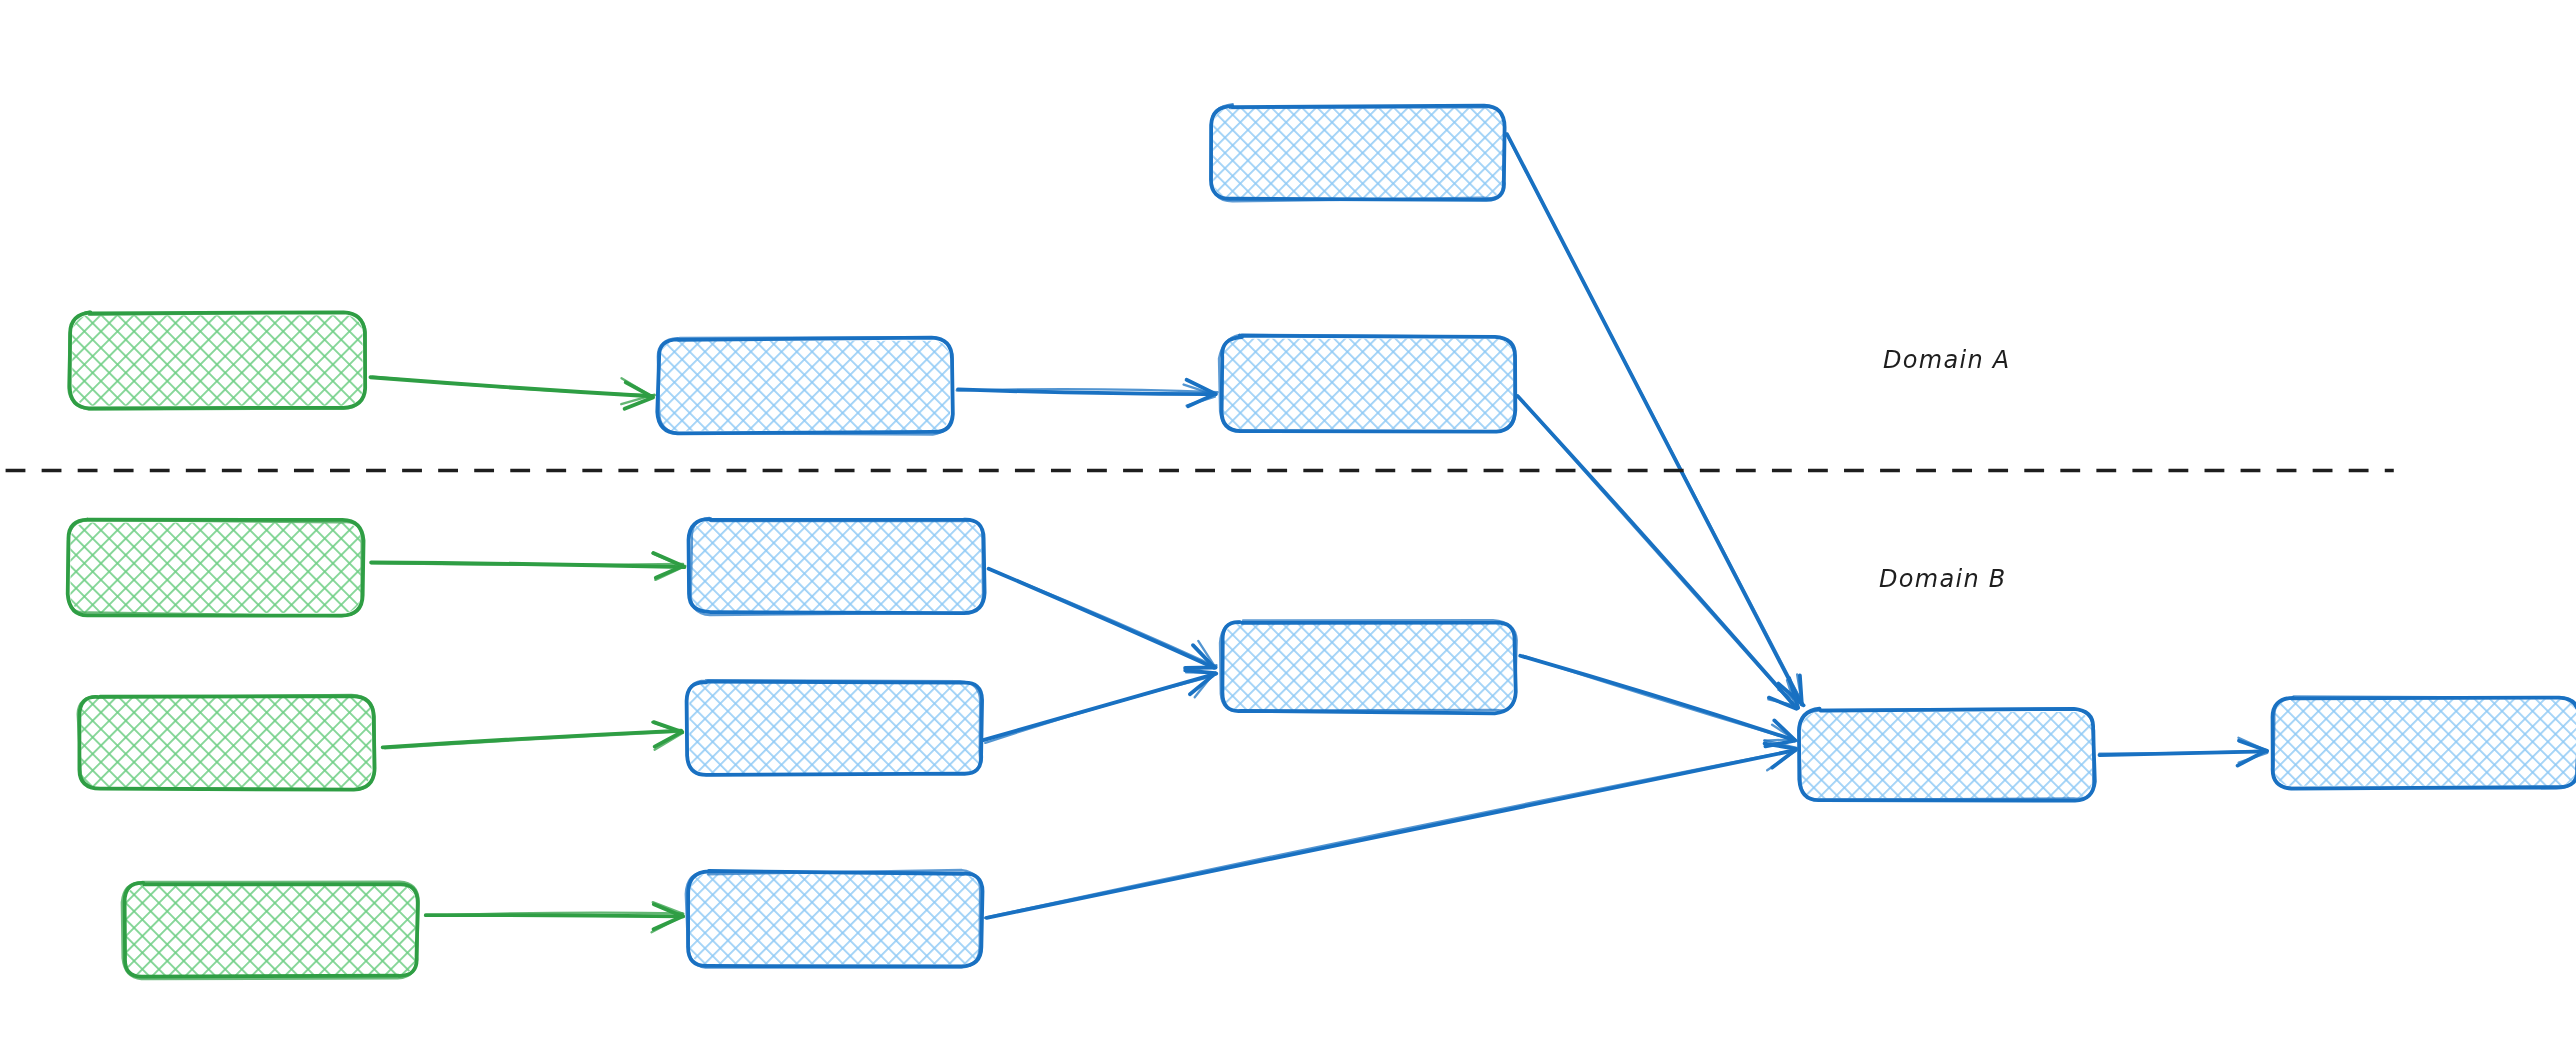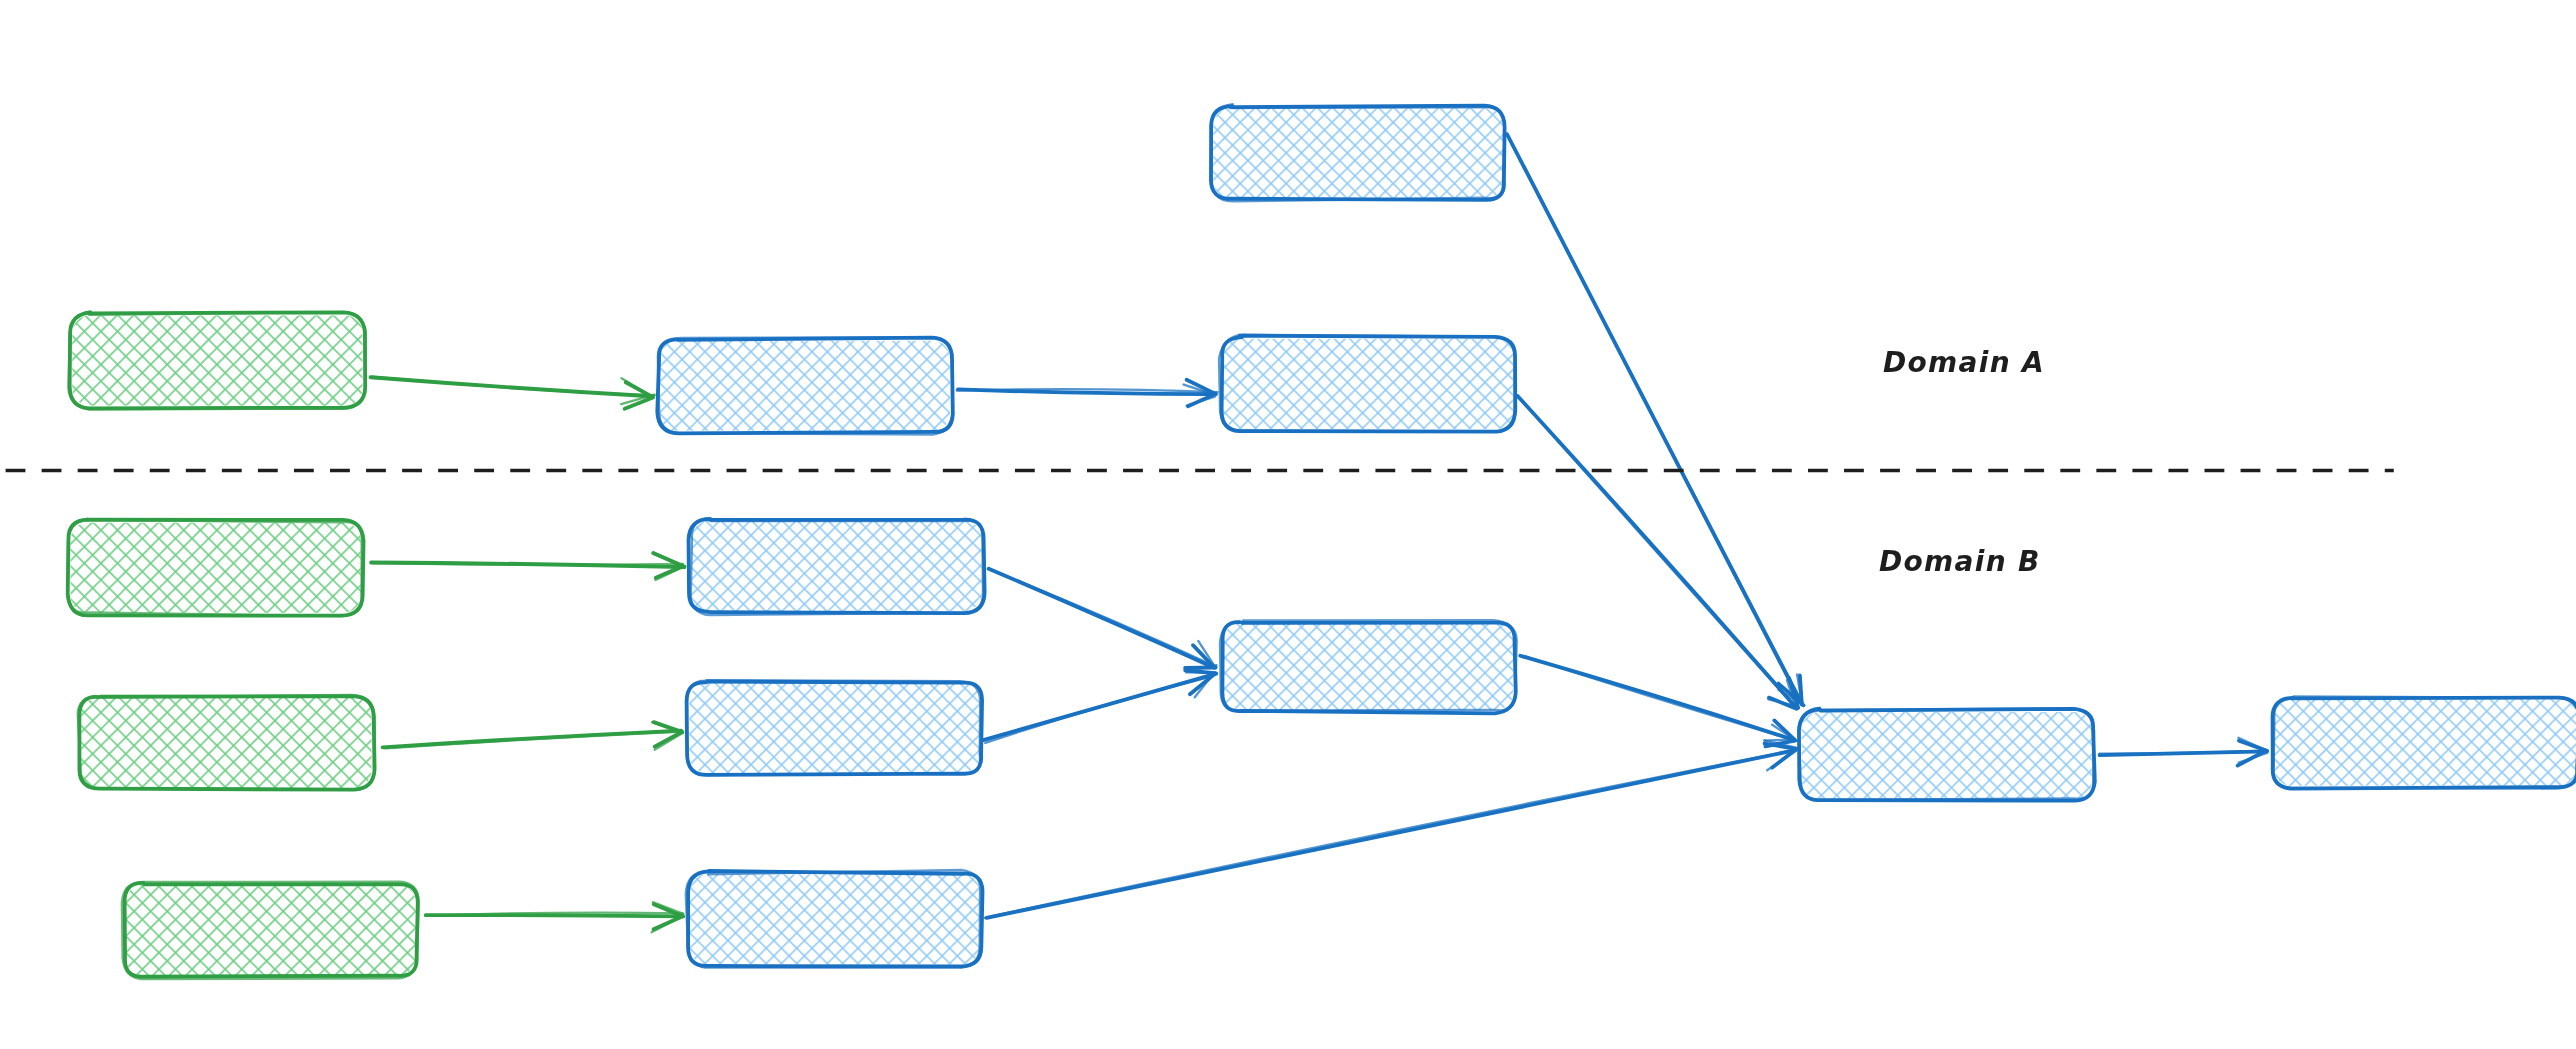--- a/index.html
+++ b/index.html
@@ -21,22 +21,22 @@
     position: absolute;
     top: 0;
     left: 0;
     width: 2576px;
     height: 1049px;
     display: block;
   }
   .domain-label {
     position: absolute;
     font-family: "DejaVu Sans", sans-serif;
-    font-size: 28px;
-    font-weight: 700;
+    font-size: 24px;
+    font-weight: 400;
     font-style: italic;
     letter-spacing: 1.3px;
     color: #1e1e1e;
     white-space: nowrap;
     user-select: none;
   }
 </style>
 </head>
 <body>
 
@@ -303,15 +303,15 @@
           <path d="M 2542.353919279575 774.8442526690662 L 2839.4293949142098 774.1249926514923 Q 2860.8491856974365 774.5162757195533 2862.1588997527956 796.766439769417 L 2859.912606424093 852.5634813241661 Q 2860.9439150139688 873.8318771652878 2838.386335119605 873.4203781329095 L 2542.2670987591146 875.1174329794943 Q 2520.4513661909104 873.202175540477 2521.691271747649 851.8611724920571 L 2521.4977588325737 797.5762075684964 Q 2520.555021455586 774.9416097222269 2544.4935669481756 774.2798292212188 " fill="none" stroke="#1971c2" stroke-width="4.2" stroke-linecap="round" stroke-linejoin="round" opacity="1"></path>
           <path d="M 2544.771033512242 772.7845183041878 L 2840.957831664011 774.1780911727808 Q 2862.222155893482 775.1351306471787 2862.328378777206 793.7116821828298 L 2858.4129282766953 852.4673197214491 Q 2860.1521391796323 874.4045091427304 2836.462225615792 875.1206795983948 L 2542.2360715322197 873.9947213689796 Q 2519.568552599065 873.2314907540194 2522.67311055325 849.5712014435791 L 2523.5104268735276 797.5192117662169 Q 2522.195629390478 775.3477176915295 2541.87837547753 774.7692891855725 " fill="none" stroke="#1971c2" stroke-width="2.6" stroke-linecap="round" stroke-linejoin="round" opacity="0.7"></path>
         </g>
       </g>
     <g id="divider-layer">
         <line x1="6" y1="522" x2="2656" y2="522" stroke="#1e1e1e" stroke-width="4" stroke-dasharray="22 18" stroke-linecap="butt"></line>
       </g>
   </svg>
 
   <div class="domain-label" id="label-domain-a" style="left: 1883px; top: 346px;">Domain A</div>
-  <div class="domain-label" id="label-domain-b" style="left: 1879px; top: 545px;">Domain B</div>
+  <div class="domain-label" id="label-domain-b" style="left: 1879px; top: 565px;">Domain B</div>
 </div>
 
 
 </body></html>

